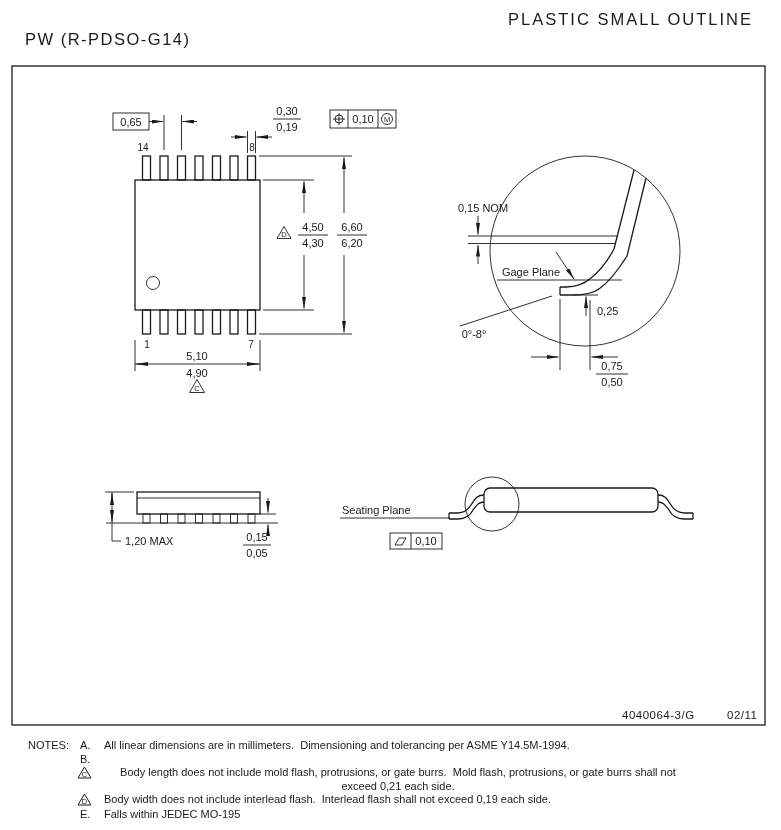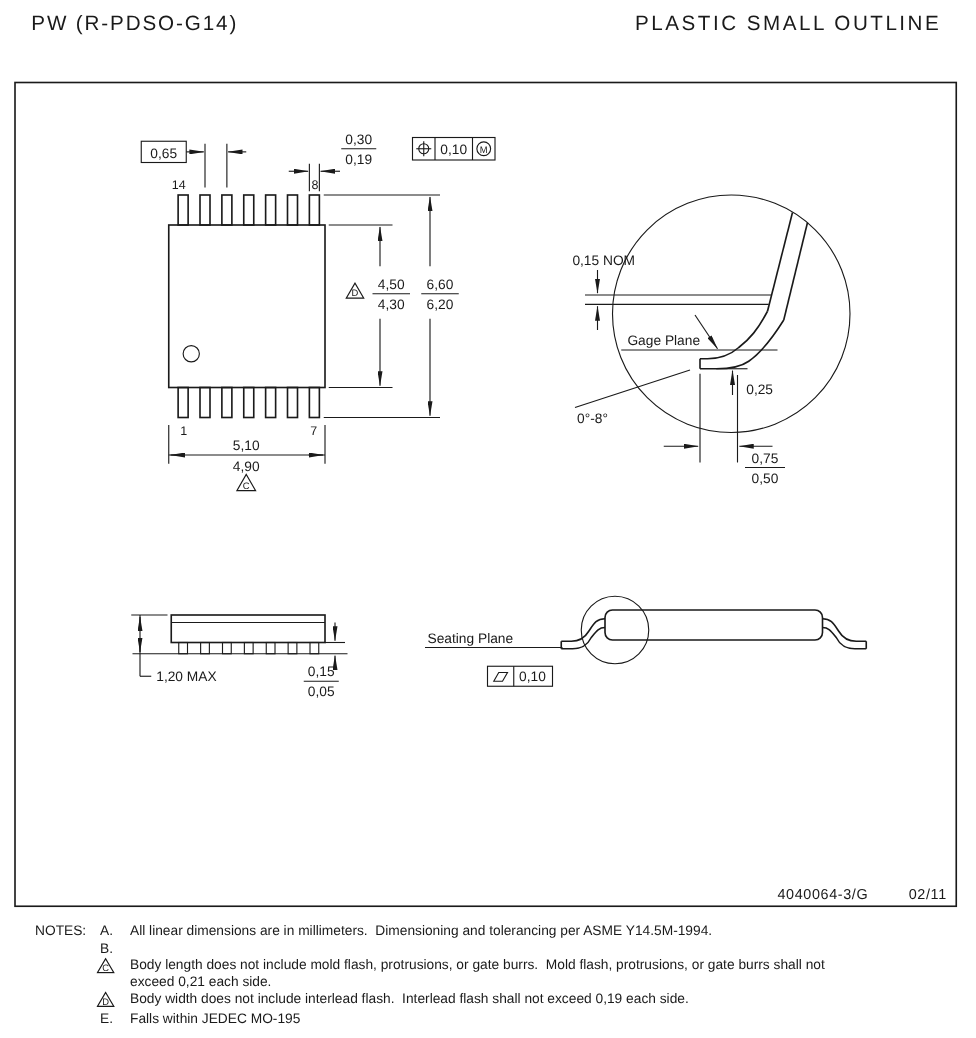--- a/index.html
+++ b/index.html
@@ -1,32 +1,32 @@
 <!DOCTYPE html>
 <html><head>
 <meta charset="utf-8">
 <style>
   html,body{margin:0;padding:0;background:#ffffff;width:781px;height:830px;overflow:hidden;}
   body{font-family:"Liberation Sans",sans-serif;color:#1a1a1a;position:relative;}
   .hdr{position:absolute;top:10px;font-size:16.5px;letter-spacing:1.5px;white-space:pre;}
-  #hdr-left{left:25px;}
+  #hdr-left{left:25px;margin-top:20px;}
   #hdr-right{right:28px;letter-spacing:2px;}
   svg.main{position:absolute;left:0;top:0;}
   .ln{fill:none;stroke:#1a1a1a;stroke-width:1.3;}
   .tn{fill:none;stroke:#1a1a1a;stroke-width:0.9;}
   text{font-family:"Liberation Sans",sans-serif;font-size:11px;fill:#1a1a1a;}
   .tm{text-anchor:middle;}
   .sm{font-size:10px;}
   .xs{font-size:7.5px;}
   .ft{font-size:11.5px;letter-spacing:0.5px;}
   #notes{position:absolute;left:28px;top:739px;width:740px;font-size:11px;line-height:13.5px;}
   .note-row{display:flex;align-items:flex-start;}
   .nc1{width:52px;flex:none;}
   .nc2{width:24px;flex:none;}
-  .nc3{flex:none;max-width:588px;white-space:pre-wrap;}
+  .nc3{flex:none;max-width:588px;white-space:pre-wrap;text-align:center;}
   .ntri{display:inline-block;margin-left:-3px;vertical-align:-2px;}
 </style>
 </head>
 <body>
 
 <div class="hdr" id="hdr-left">PW (R-PDSO-G14)</div>
 <div class="hdr" id="hdr-right">PLASTIC SMALL OUTLINE</div>
 
 <svg class="main" width="781" height="830" viewBox="0 0 781 830">
   <defs>

